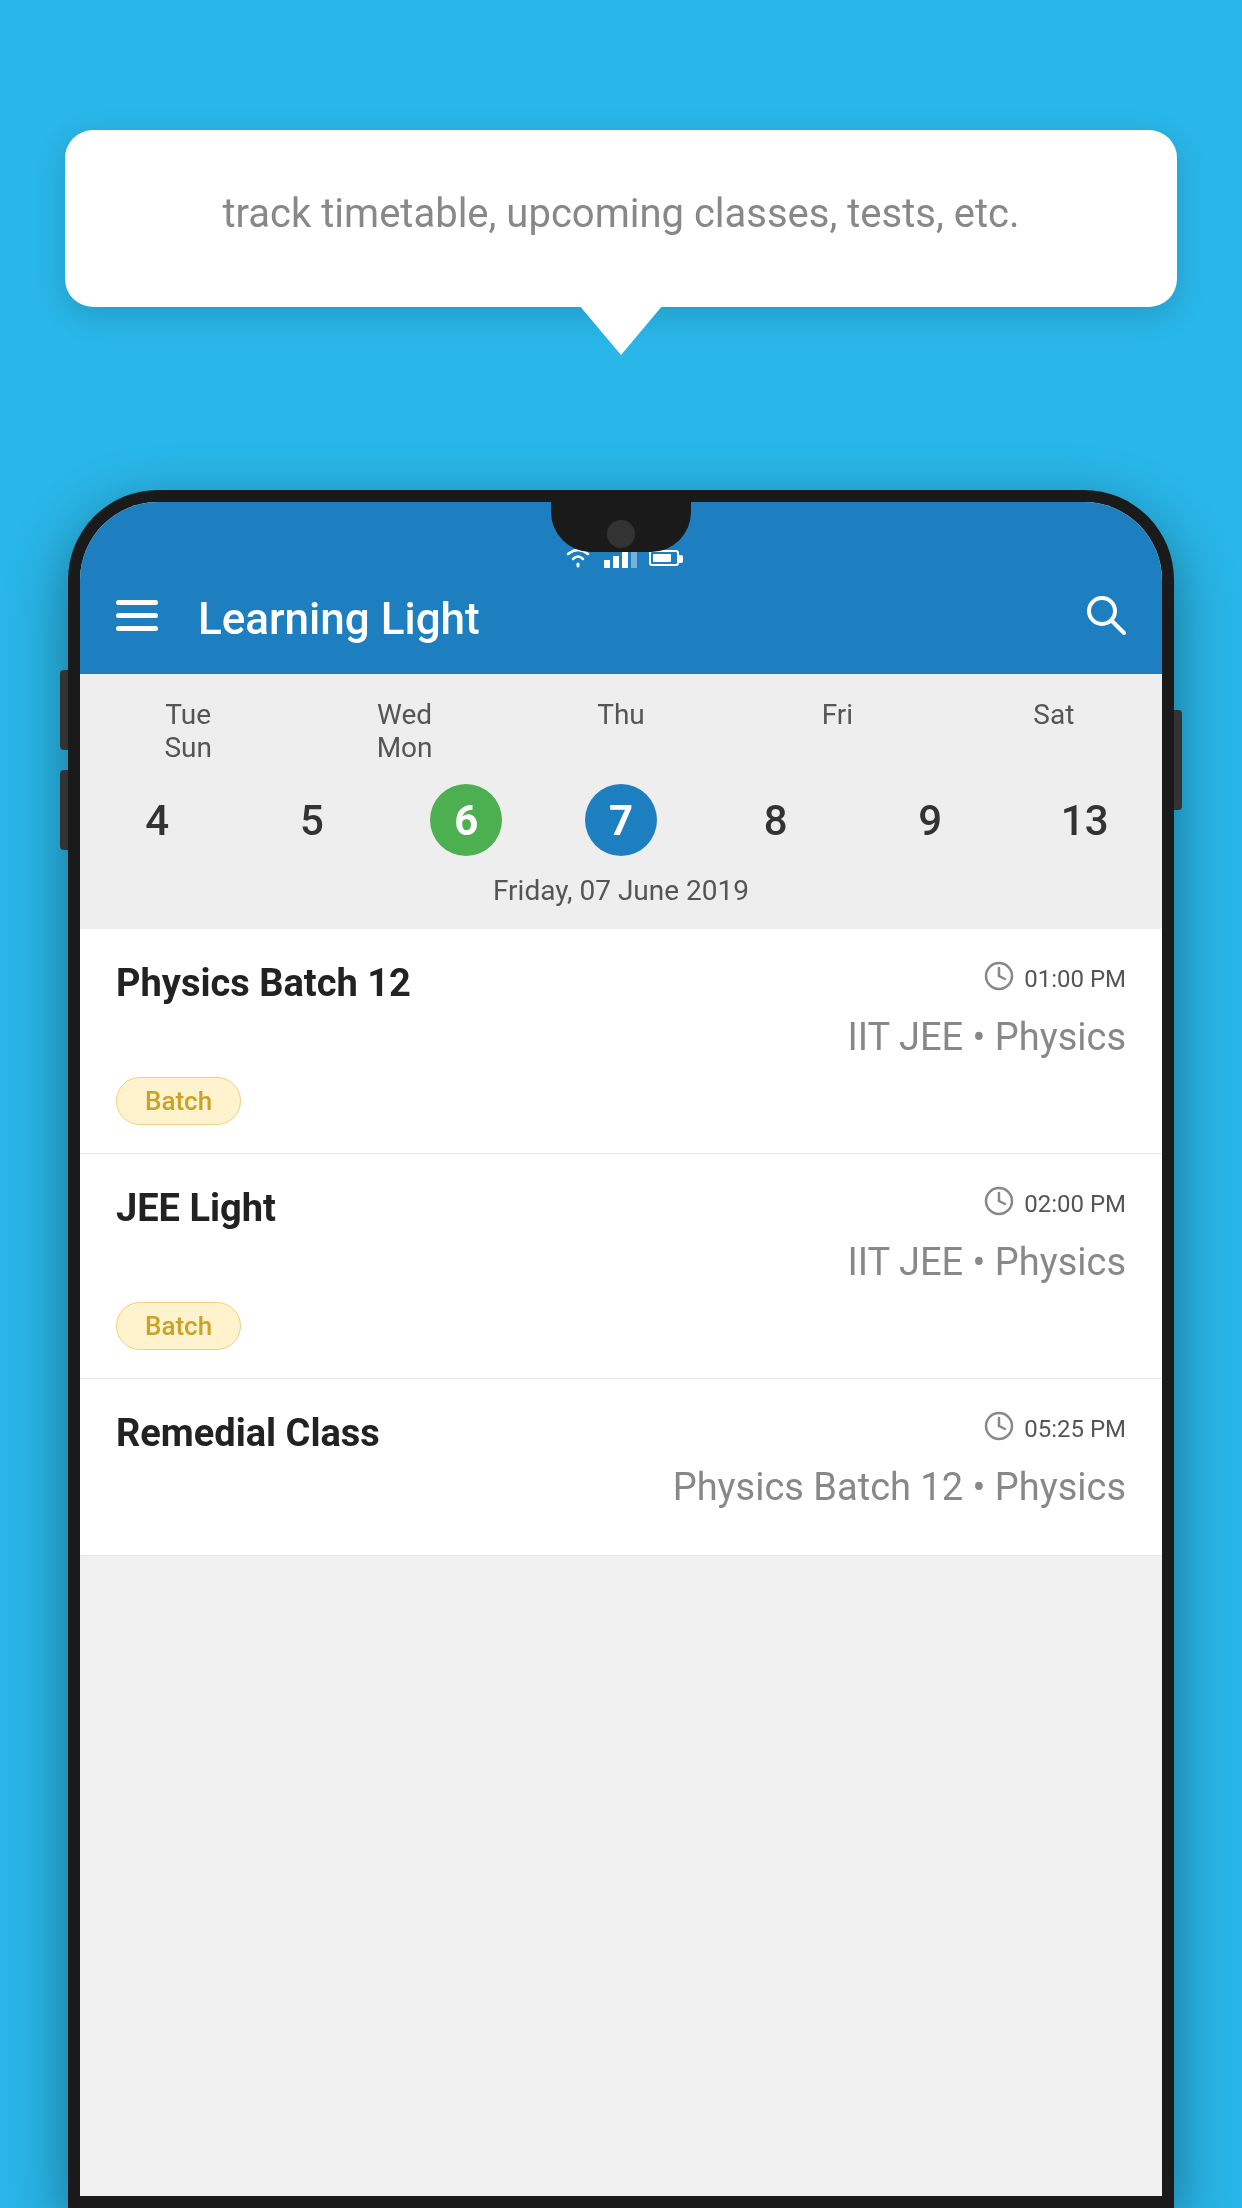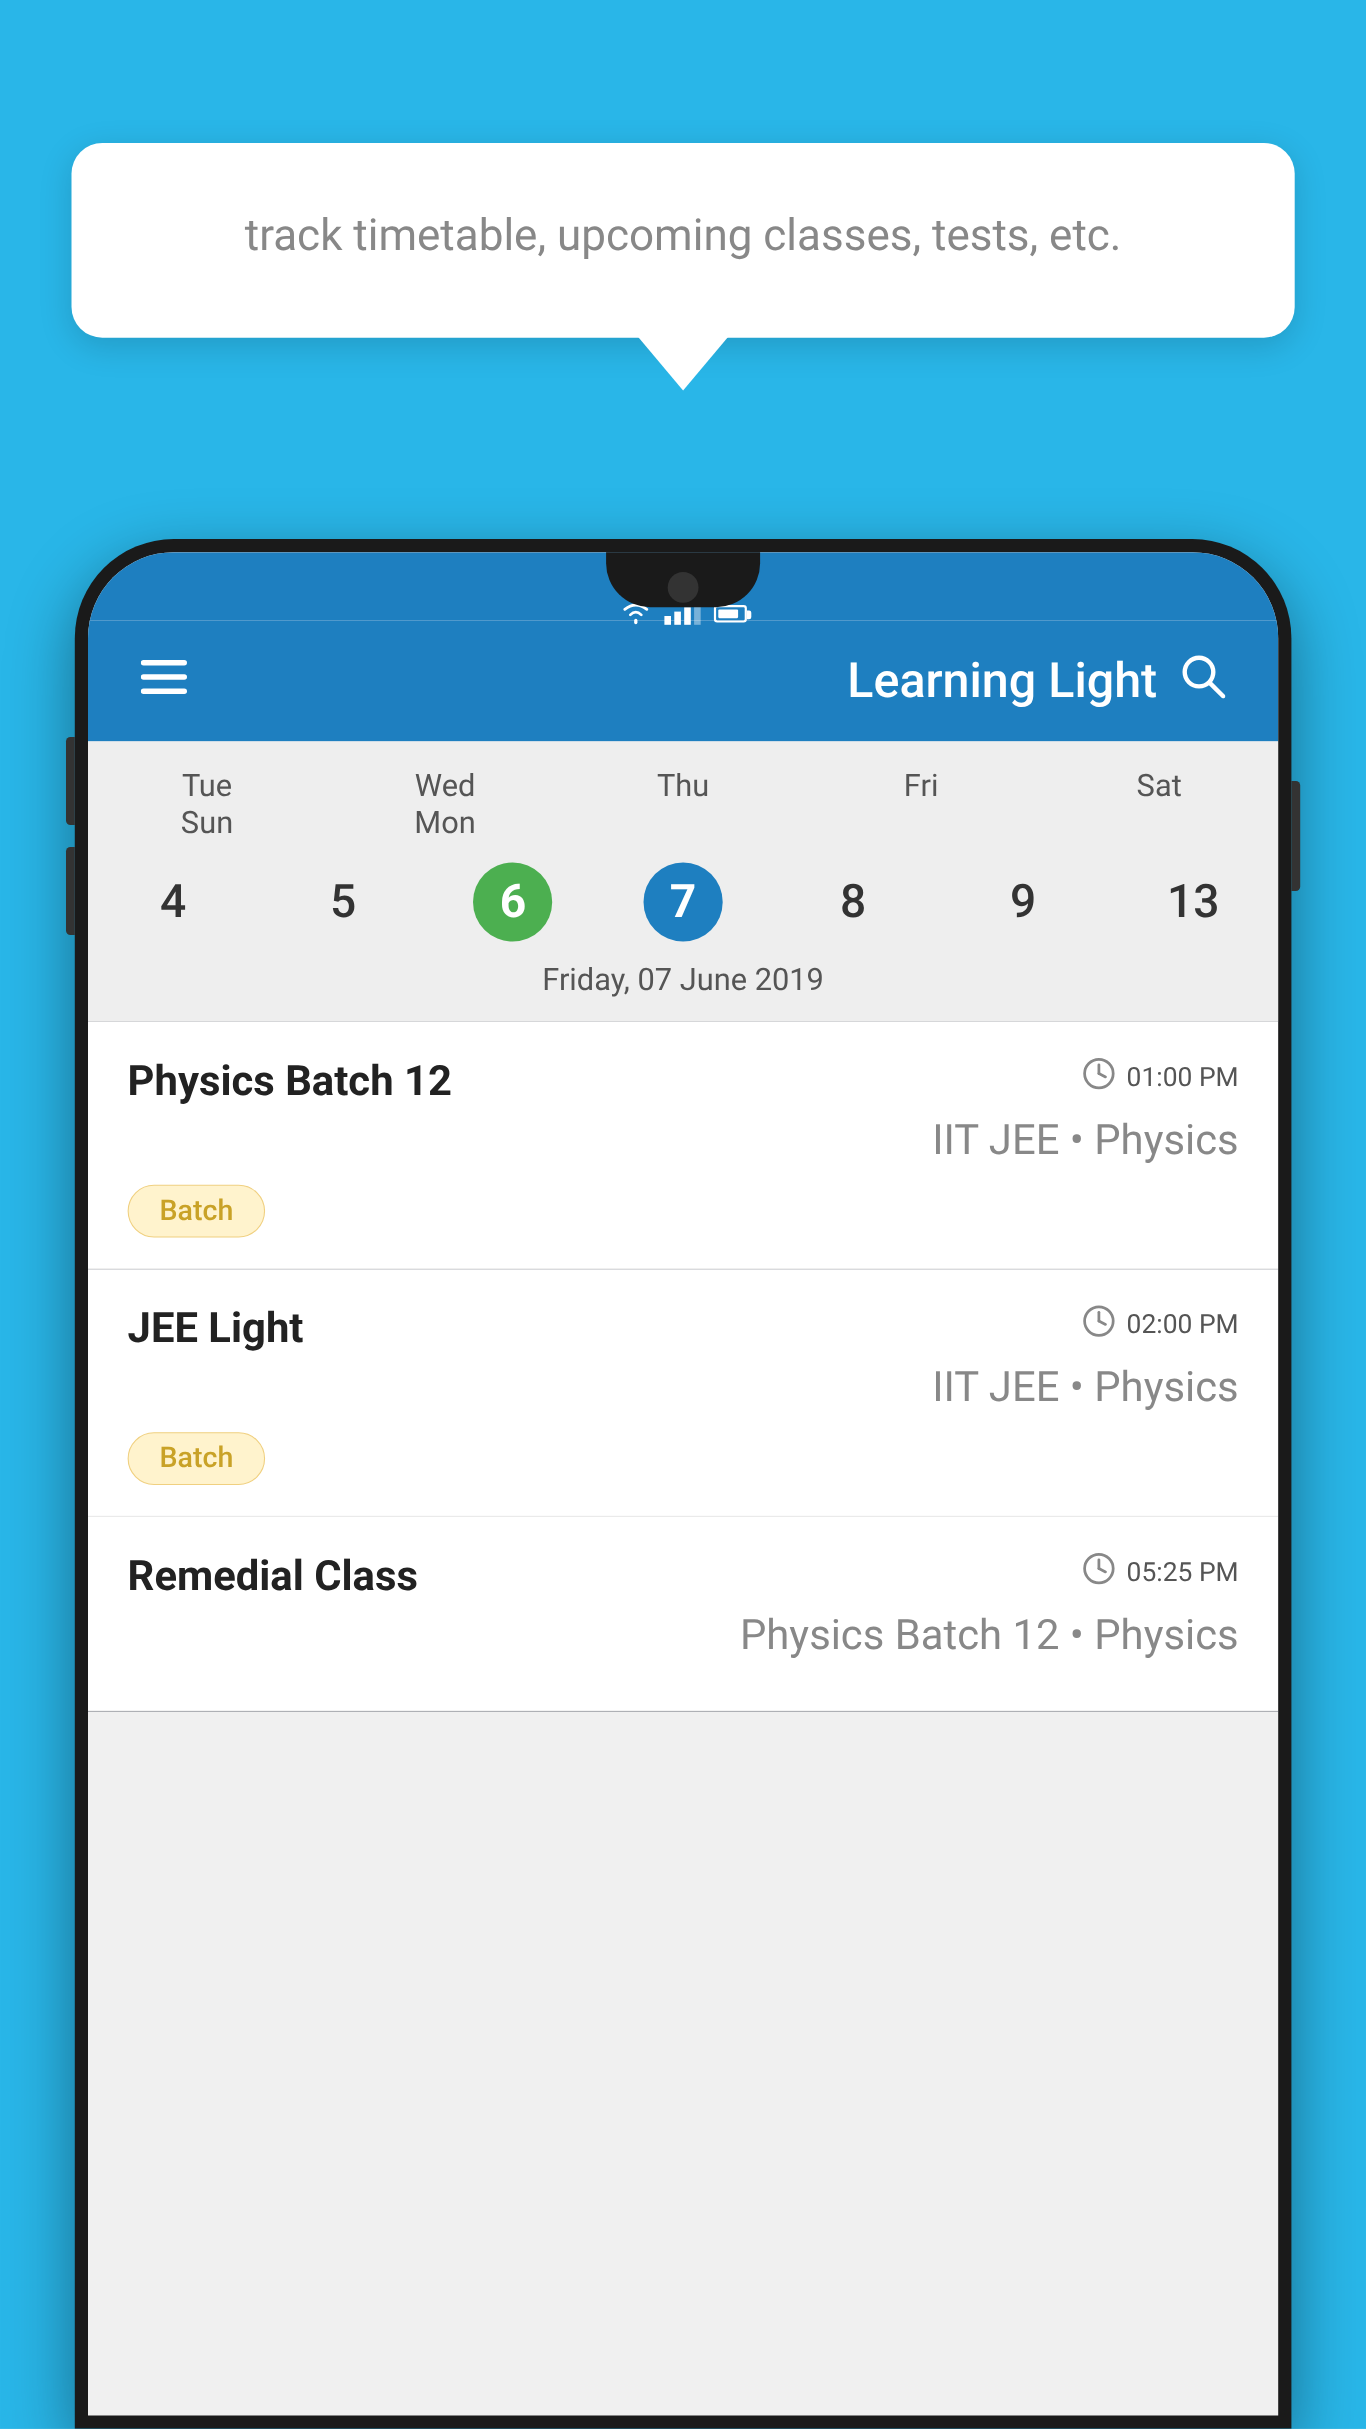--- a/index.html
+++ b/index.html
@@ -123,23 +123,22 @@
       align-items: center;
       gap: 12px;
     }
 
     
     .app-bar {
       background: #1e7fc0;
       height: 110px;
       display: flex;
       align-items: center;
-      padding: 0 48px;
-      gap: 20px;
-      text-align: right;
+      padding: 0 36px;
+      gap: 40px;
     }
 
     .hamburger-icon {
       color: white;
       font-size: 40px;
       line-height: 1;
     }
 
     .app-title {
       color: white;

